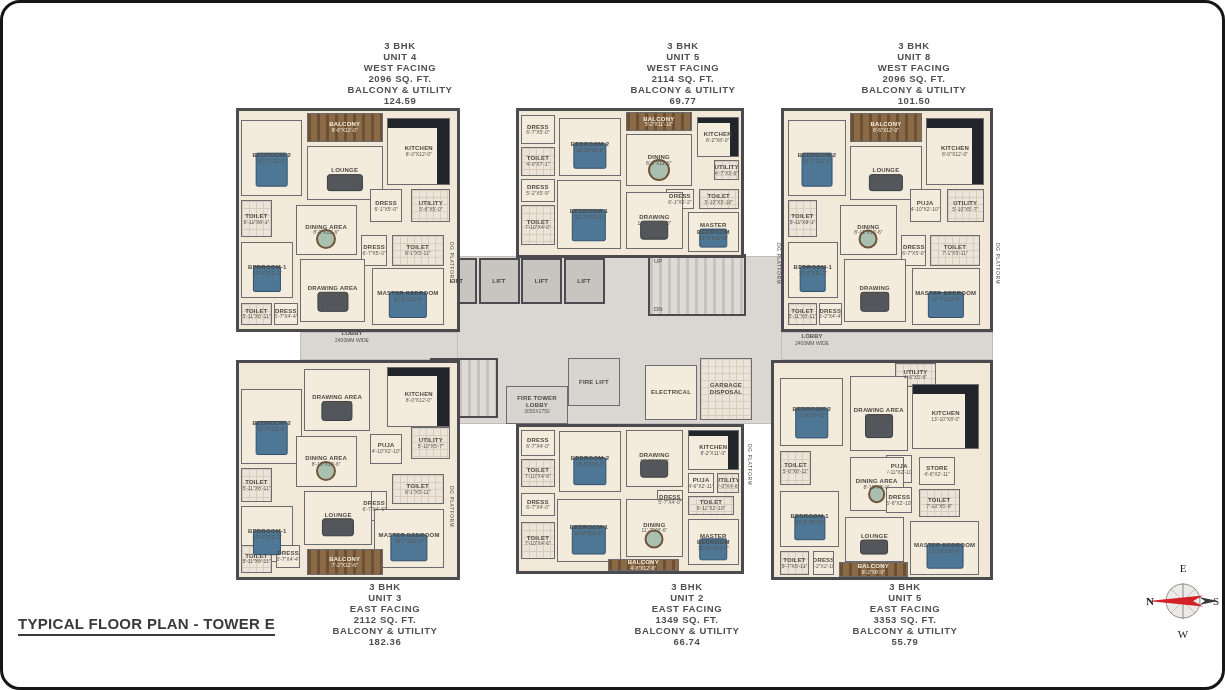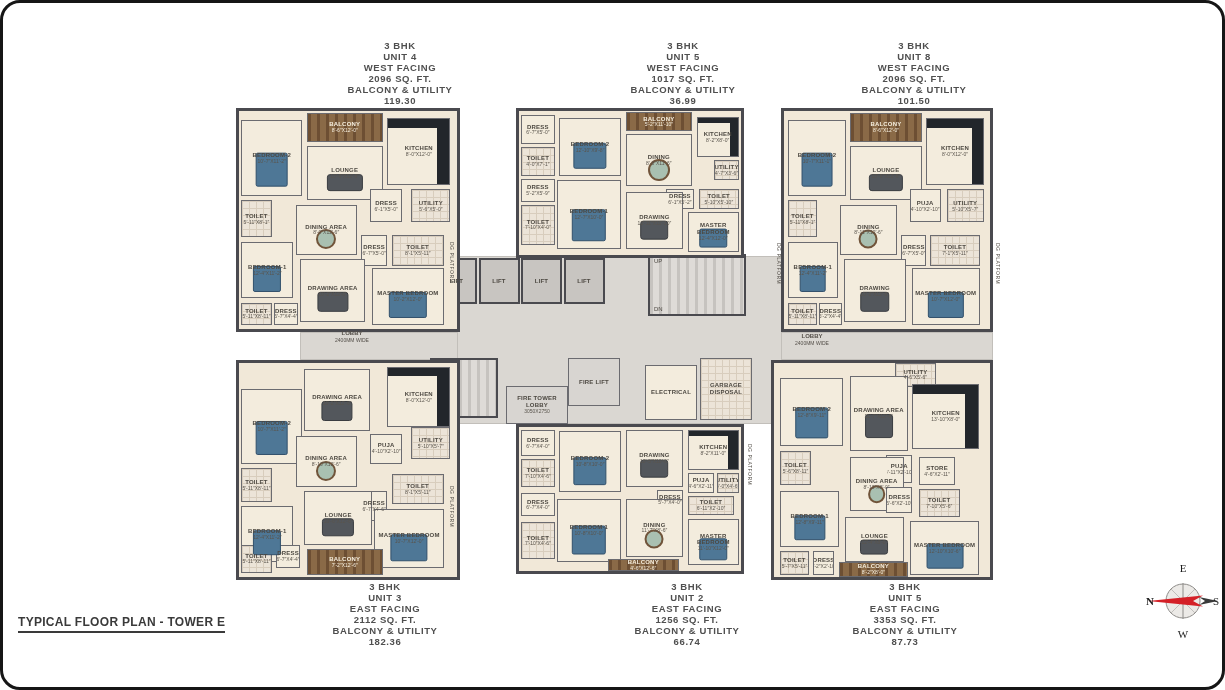--- a/index.html
+++ b/index.html
@@ -45,21 +45,21 @@
   .corelabel .l2{font-size:5px;line-height:1.2;}
   .sidelabel{position:absolute;writing-mode:vertical-rl;font-size:5px;letter-spacing:.5px;color:#55504a;z-index:6;}
 
   .stairlbl{position:absolute;font-size:6px;color:#4c4841;z-index:3;}
 
   
   .unit-info{position:absolute;transform:translateX(-50%);text-align:center;color:#4f4f4f;z-index:8;}
   .unit-info div{font-size:9.5px;line-height:11px;letter-spacing:.6px;font-weight:bold;}
 
   
-  .plan-title{position:absolute;left:18px;top:615px;font-size:12px;font-weight:bold;
+  .plan-title{position:absolute;left:18px;top:615px;font-size:15px;font-weight:bold;
       color:#3a3a3a;letter-spacing:.3px;border-bottom:2.5px solid #3a3a3a;padding-bottom:2px;z-index:8;}
 
   
   .compass{position:absolute;left:1145px;top:563px;width:76px;height:76px;z-index:8;
       font-family:"Liberation Serif",serif;color:#1c1c1c;}
   .compass span{position:absolute;font-size:11px;}
   .c-e{left:50%;top:-1px;transform:translateX(-50%);}
   .c-n{left:1px;top:50%;transform:translateY(-50%);font-weight:bold;}
   .c-s{right:2px;top:50%;transform:translateY(-50%);}
   .c-w{left:50%;bottom:-1px;transform:translateX(-50%);}
@@ -506,29 +506,29 @@
 </div>
 
 <div class="frame"></div>
 
 <div class="unit-info" style="left: 400px; top: 40px;">
     <div>3 BHK</div>
     <div>UNIT 4</div>
     <div>WEST FACING</div>
     <div>2096 SQ. FT.</div>
     <div>BALCONY &amp; UTILITY</div>
-    <div>119.30</div>
+    <div>124.59</div>
   </div>
 <div class="unit-info" style="left: 683px; top: 40px;">
     <div>3 BHK</div>
     <div>UNIT 5</div>
     <div>WEST FACING</div>
-    <div>1017 SQ. FT.</div>
+    <div>2114 SQ. FT.</div>
     <div>BALCONY &amp; UTILITY</div>
-    <div>36.99</div>
+    <div>69.77</div>
   </div>
 <div class="unit-info" style="left: 914px; top: 40px;">
     <div>3 BHK</div>
     <div>UNIT 8</div>
     <div>WEST FACING</div>
     <div>2096 SQ. FT.</div>
     <div>BALCONY &amp; UTILITY</div>
     <div>101.50</div>
   </div>
 <div class="unit-info" style="left: 385px; top: 581px;">
@@ -536,24 +536,24 @@
     <div>UNIT 3</div>
     <div>EAST FACING</div>
     <div>2112 SQ. FT.</div>
     <div>BALCONY &amp; UTILITY</div>
     <div>182.36</div>
   </div>
 <div class="unit-info" style="left: 687px; top: 581px;">
     <div>3 BHK</div>
     <div>UNIT 2</div>
     <div>EAST FACING</div>
-    <div>1256 SQ. FT.</div>
+    <div>1349 SQ. FT.</div>
     <div>BALCONY &amp; UTILITY</div>
     <div>66.74</div>
   </div>
 <div class="unit-info" style="left: 905px; top: 581px;">
     <div>3 BHK</div>
     <div>UNIT 5</div>
     <div>EAST FACING</div>
     <div>3353 SQ. FT.</div>
     <div>BALCONY &amp; UTILITY</div>
-    <div>87.73</div>
+    <div>55.79</div>
   </div>
 
 </body></html>

